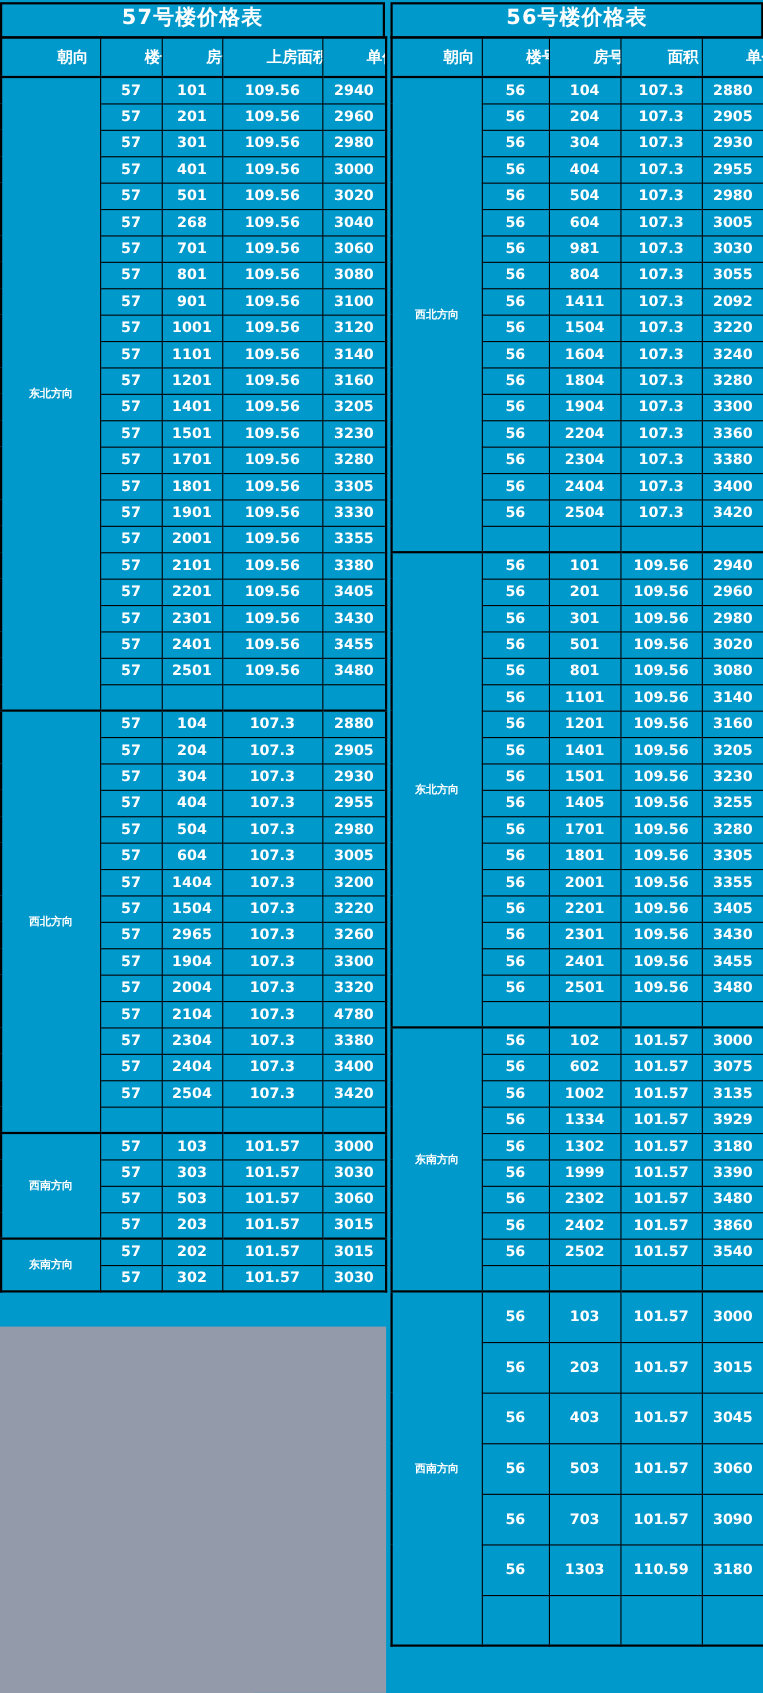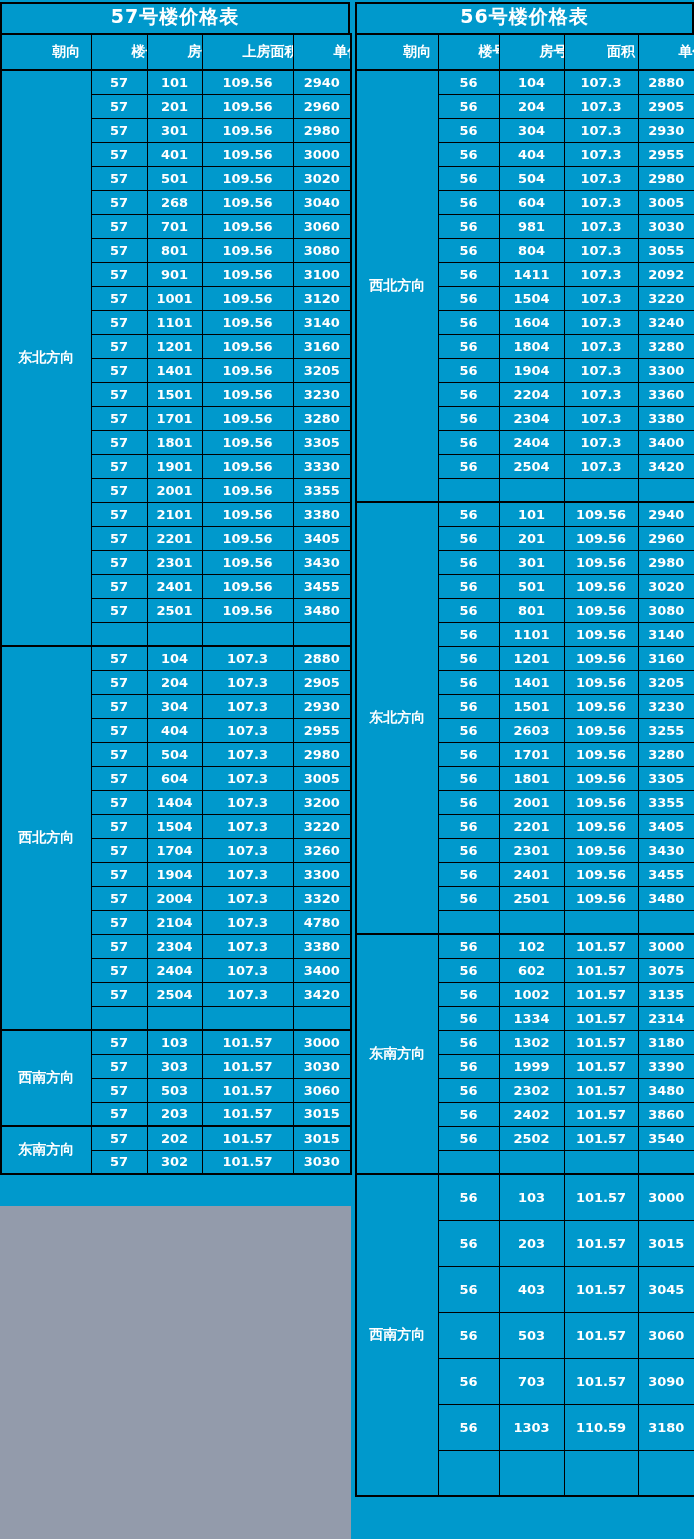--- a/index.html
+++ b/index.html
@@ -42,21 +42,21 @@
     color: #fff;
     font-weight: bold;
     text-align: center;
     vertical-align: middle;
     padding: 0;
     overflow: hidden;
     white-space: nowrap;
   }
   table.grid th { height: 36px; font-size: 14px; padding-left: 40px; }
   table.grid td { height: 24px; font-size: 13px; }
-  table.grid td.orient { font-size: 14px; margin-top: 28px; }
+  table.grid td.orient { font-size: 10px; margin-top: 28px; }
   tr.section-start td { border-top: 2px solid #000; }
   tr.tall td { height: 46px; }
 </style>
 </head>
 <body>
 
 <div class="gray-area"></div>
 
 <div class="ptable ptable-left">
   <div class="ptable-title">57号楼价格表</div>
@@ -267,21 +267,21 @@
           <td>3200</td>
         </tr>
         <tr>
           <td>57</td>
           <td>1504</td>
           <td>107.3</td>
           <td>3220</td>
         </tr>
         <tr>
           <td>57</td>
-          <td>1704</td>
+          <td>2965</td>
           <td>107.3</td>
           <td>3260</td>
         </tr>
         <tr>
           <td>57</td>
           <td>1904</td>
           <td>107.3</td>
           <td>3300</td>
         </tr>
         <tr>
@@ -541,21 +541,21 @@
           <td>3205</td>
         </tr>
         <tr>
           <td>56</td>
           <td>1501</td>
           <td>109.56</td>
           <td>3230</td>
         </tr>
         <tr>
           <td>56</td>
-          <td>2603</td>
+          <td>1405</td>
           <td>109.56</td>
           <td>3255</td>
         </tr>
         <tr>
           <td>56</td>
           <td>1701</td>
           <td>109.56</td>
           <td>3280</td>
         </tr>
         <tr>
@@ -616,21 +616,21 @@
         <tr>
           <td>56</td>
           <td>1002</td>
           <td>101.57</td>
           <td>3135</td>
         </tr>
         <tr>
           <td>56</td>
           <td>1334</td>
           <td>101.57</td>
-          <td>2314</td>
+          <td>3929</td>
         </tr>
         <tr>
           <td>56</td>
           <td>1302</td>
           <td>101.57</td>
           <td>3180</td>
         </tr>
         <tr>
           <td>56</td>
           <td>1999</td>

